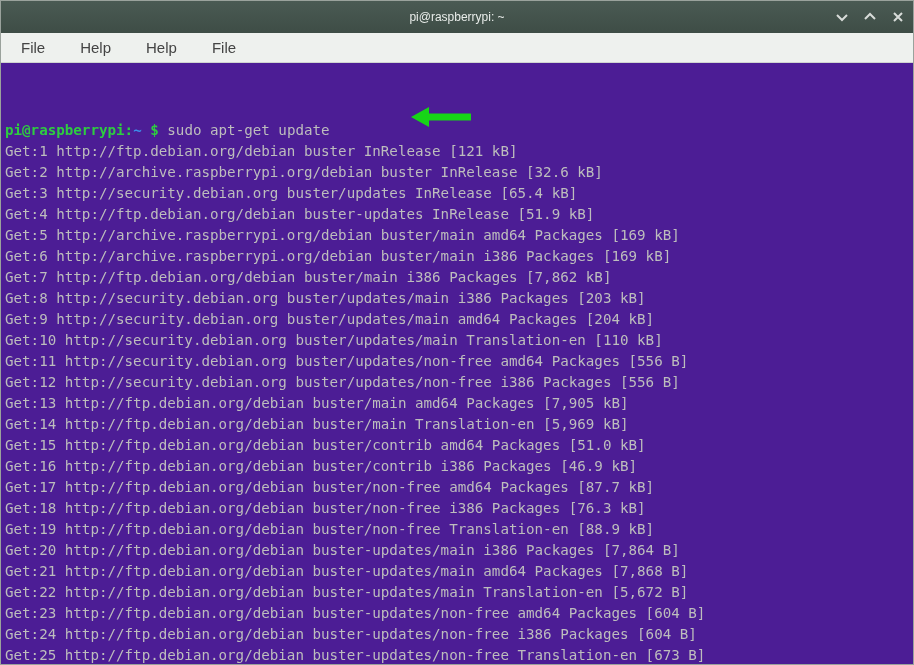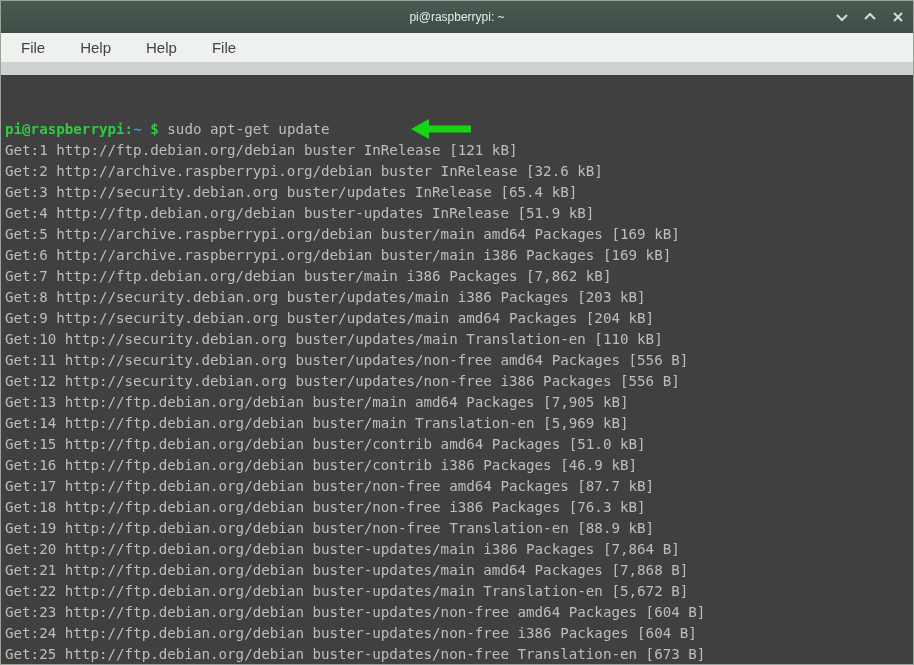--- a/index.html
+++ b/index.html
@@ -56,30 +56,29 @@
       color: #444;
       font-size: 15px;
       border-bottom: 1px solid #cfd4d0;
     }
     .menubar .menu-item {
       padding: 3px 10px;
       cursor: pointer;
     }
     .terminal {
       flex: 1;
-      background: #404040;
+      background: #4c1d95;
       color: #bdbdbd;
       font-family: "DejaVu Sans Mono", "Liberation Mono", "Courier New", monospace;
       font-size: 14.2px;
       line-height: 21px;
-      padding: 2px 4px;
+      padding: 15px 4px;
       overflow: hidden;
       white-space: pre;
       position: relative;
-      margin-top: 12px;
     }
     .prompt-user  { color: #2ecc40; font-weight: bold; }
     .prompt-colon { color: #2ecc40; font-weight: bold; }
     .prompt-path  { color: #3b8eea; font-weight: bold; }
     .prompt-dollar{ color: #2ecc40; font-weight: bold; }
     .cmd          { color: #bdbdbd; }
     .outline {
       color: #bdbdbd;
     }
     .arrow {

